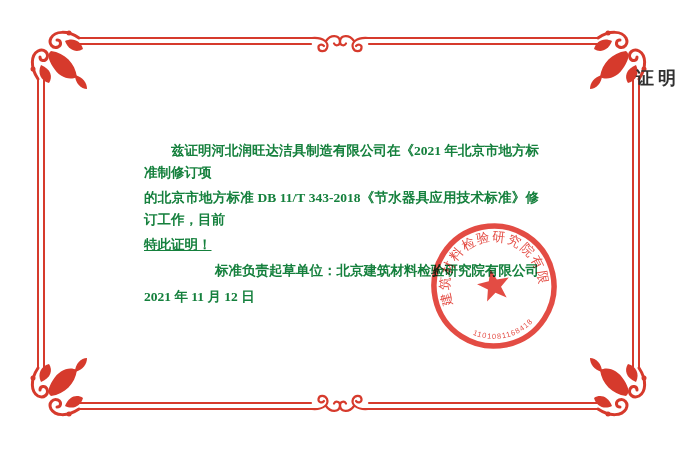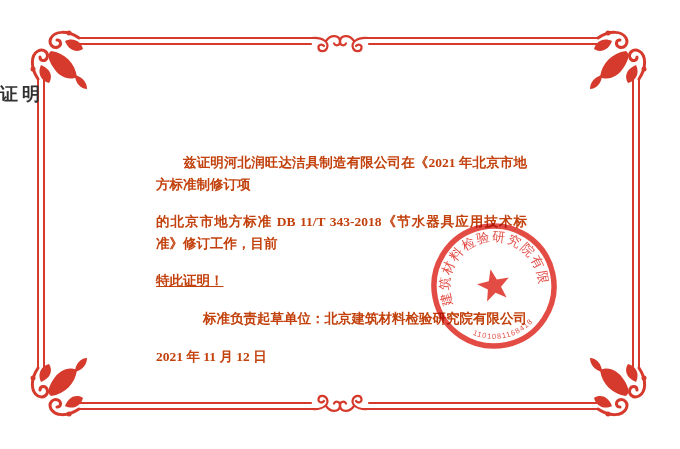--- a/index.html
+++ b/index.html
@@ -20,26 +20,26 @@
   .corner{position:absolute;width:76px;height:76px;}
   .corner-tl{left:25px;top:25px;}
   .corner-tr{left:576px;top:25px;transform:scaleX(-1);}
   .corner-bl{left:25px;top:346px;transform:scaleY(-1);}
   .corner-br{left:576px;top:346px;transform:scale(-1,-1);}
   .scroll{position:absolute;width:84px;height:28px;}
   .scroll-top{left:298px;top:31px;}
   .scroll-bottom{left:298px;top:388px;transform:scaleY(-1);}
   
   .title{
-    position:absolute;left:0;top:82px;width:100%;text-align:left;
+    position:absolute;left:0;top:66px;width:100%;text-align:right;
     font-size:18px;letter-spacing:4px;font-weight:600;color:#303030;
   }
   .body-block{position:absolute;left:140px;top:136px;width:403px;}
-  .body-block p{margin:16px;font-size:13.5px;line-height:21.6px;font-weight:600;
-    text-align:justify;color:#c2410c;}
+  .body-block p{margin:4px;font-size:13.5px;line-height:21.6px;font-weight:600;
+    text-align:justify;color:#15803d;}
   .indent{text-indent:2em;}
   .closing{text-align:right;padding-right:8px;text-decoration:underline;}
   .signature{margin-top:21px;text-align:right !important;}
   .dateline{margin-top:1px;text-align:left;padding-right:6px;}
   
   .seal{
     position:absolute;left:424px;top:216px;width:140px;height:140px;
     mix-blend-mode:multiply;opacity:0.88;
   }
   .seal text{font-family:"Liberation Sans","DejaVu Sans",sans-serif;}

